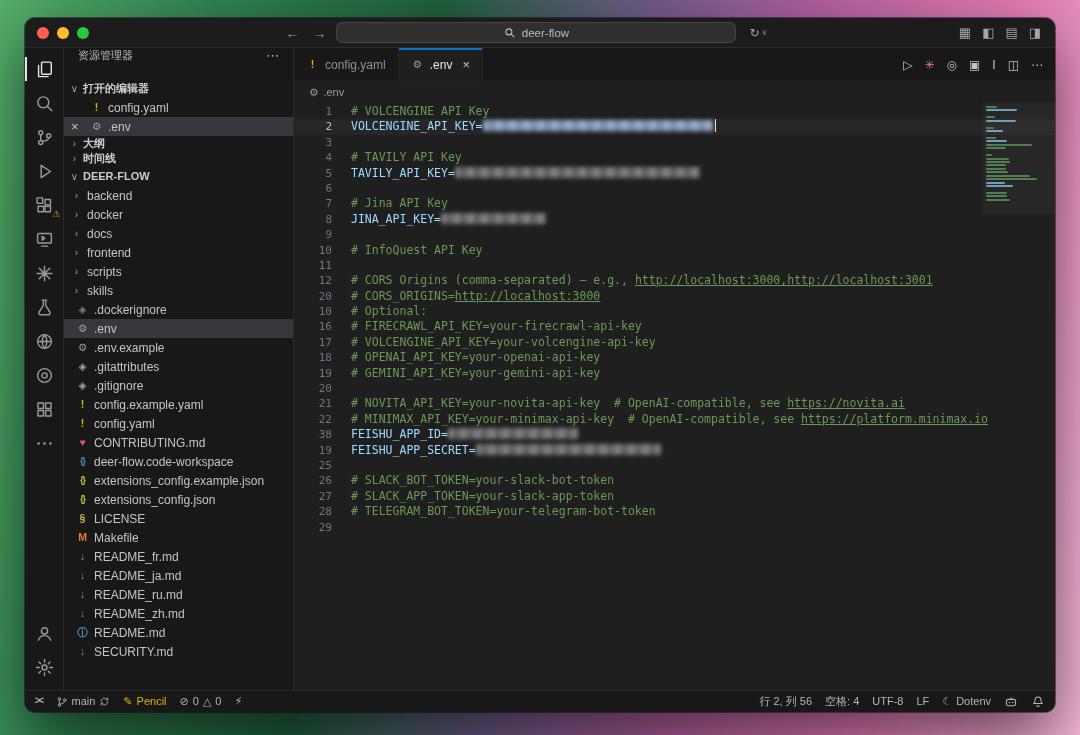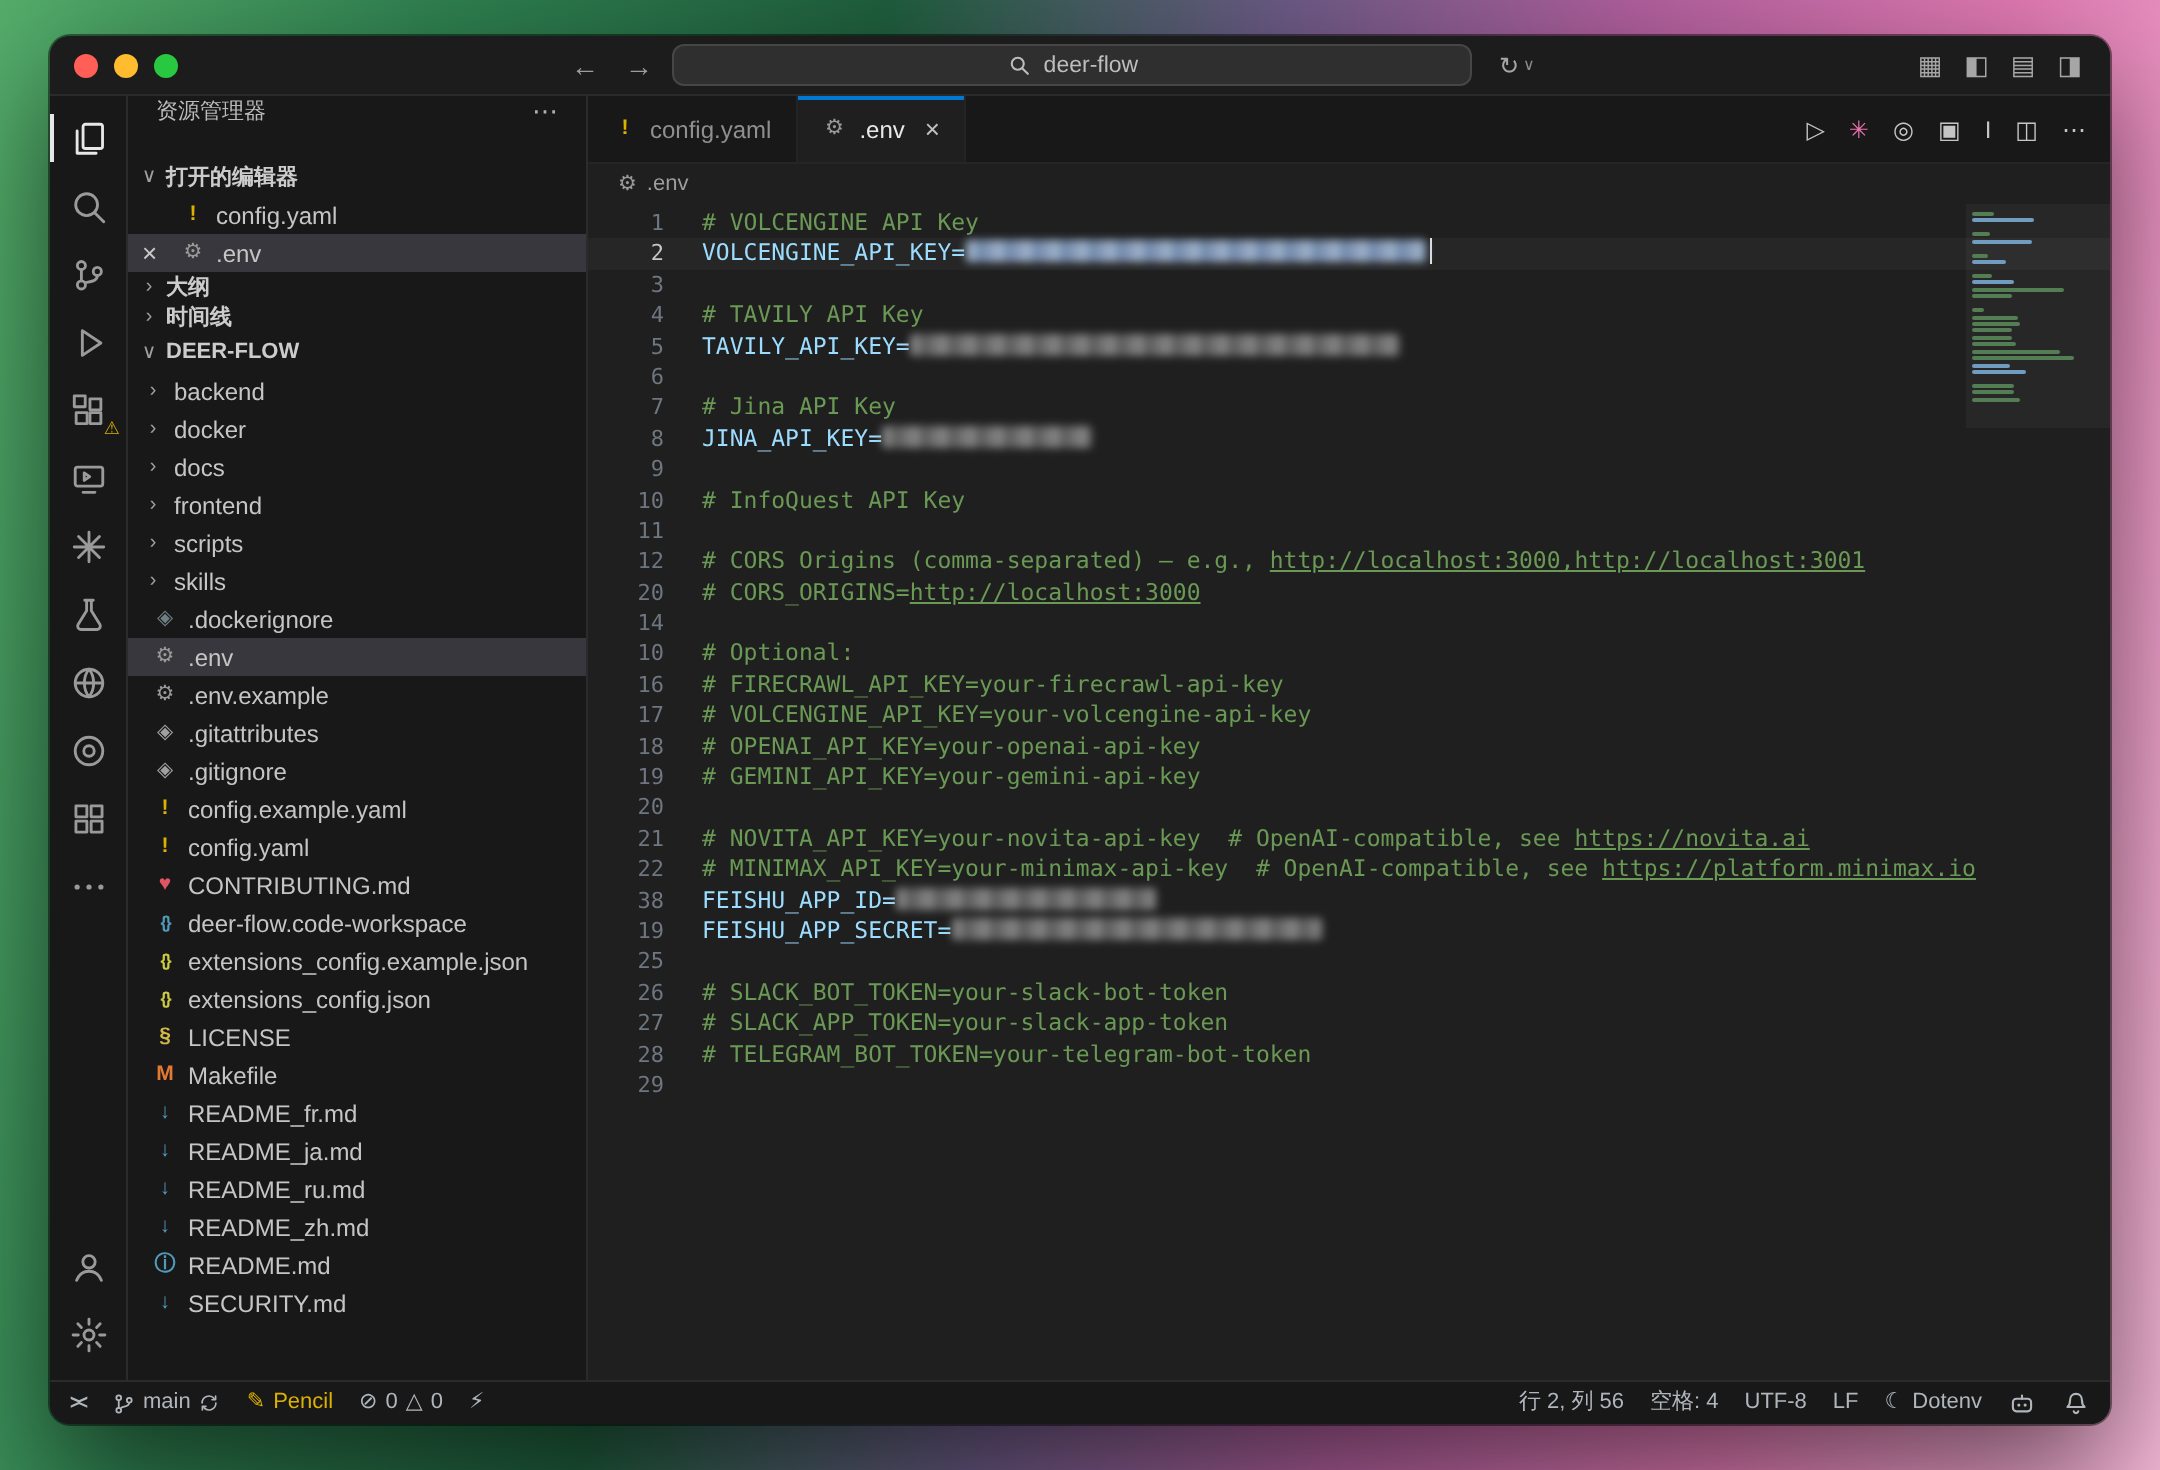--- a/index.html
+++ b/index.html
@@ -453,24 +453,20 @@
             </div>
             <div class="line">
               <span class="ln">12</span>
               <span class="lt"><span class="tok-comment"># CORS Origins (comma-separated) — e.g., </span><span class="tok-url">http://localhost:3000,http://localhost:3001</span></span>
             </div>
             <div class="line">
               <span class="ln">20</span>
               <span class="lt"><span class="tok-comment"># CORS_ORIGINS=</span><span class="tok-url">http://localhost:3000</span></span>
             </div>
             <div class="line">
-              <span class="ln">14</span>
-              <span class="lt"></span>
-            </div>
-            <div class="line">
               <span class="ln">10</span>
               <span class="lt"><span class="tok-comment"># Optional:</span></span>
             </div>
             <div class="line">
               <span class="ln">16</span>
               <span class="lt"><span class="tok-comment"># FIRECRAWL_API_KEY=your-firecrawl-api-key</span></span>
             </div>
             <div class="line">
               <span class="ln">17</span>
               <span class="lt"><span class="tok-comment"># VOLCENGINE_API_KEY=your-volcengine-api-key</span></span>

